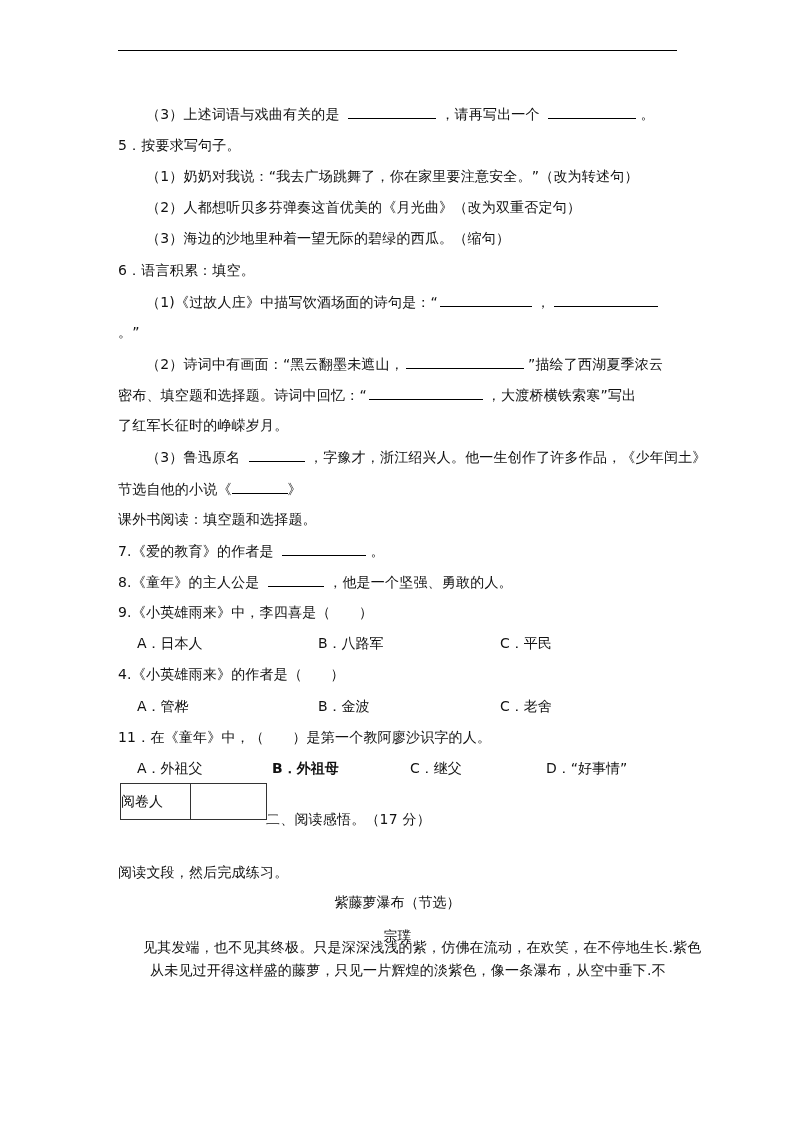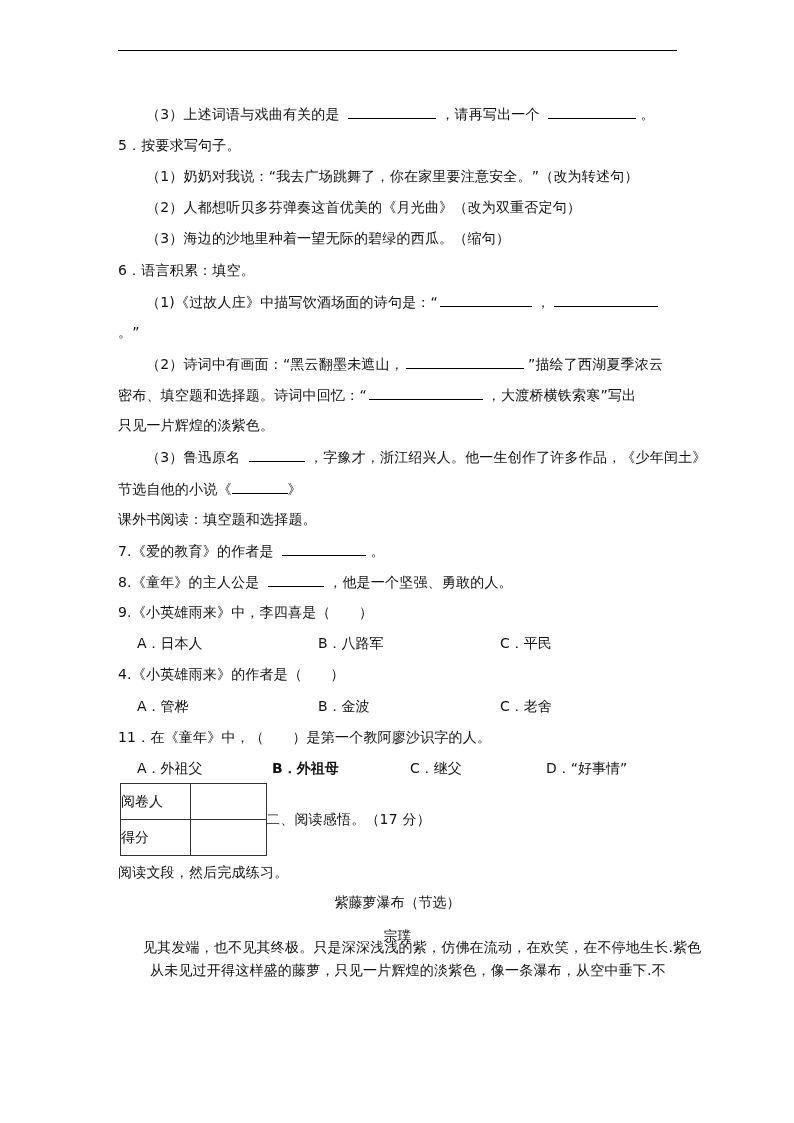--- a/index.html
+++ b/index.html
@@ -36,21 +36,21 @@
   <span>（1)《过故人庄》中描写饮酒场面的诗句是：“</span><span class="blank" style="width:92px; margin-left:2px;"></span><span>，</span><span class="blank" style="width:104px;"></span>
 </div>
 <div class="line" style="left:118px; top:323px;">。”</div>
 
 <div class="line" style="left:146px; top:354px;">
   <span>（2）诗词中有画面：“黑云翻墨未遮山，</span><span class="blank" style="width:118px; margin-left:2px;"></span><span>”描绘了西湖夏季浓云</span>
 </div>
 <div class="line" style="left:118px; top:385px;">
   <span>密布、填空题和选择题。诗词中回忆：“</span><span class="blank" style="width:114px; margin-left:2px;"></span><span>，大渡桥横铁索寒”写出</span>
 </div>
-<div class="line" style="left:118px; top:416px;">只见一片辉煌的淡紫色。</div>
+<div class="line" style="left:118px; top:416px;">了红军长征时的峥嵘岁月。</div>
 
 <div class="line" style="left:146px; top:447px;">
   <span>（3）鲁迅原名</span>
   <span class="blank" style="width:56px;"></span><span>，字豫才，浙江绍兴人。他一生创作了许多作品，《少年闰土》</span>
 </div>
 <div class="line" style="left:118px; top:479px;">
   <span>节选自他的小说《</span><span class="blank" style="width:56px; margin:0;"></span><span>》</span>
 </div>
 
 <div class="line" style="left:118px; top:510px;">课外书阅读：填空题和选择题。</div>
@@ -80,24 +80,20 @@
 <div class="opt" style="left:272px; top:759px;font-weight:bold;">B．外祖母</div>
 <div class="opt" style="left:410px; top:759px;">C．继父</div>
 <div class="opt" style="left:546px; top:759px;">D．“好事情”</div>
 
 <table class="score">
   <tbody>
       <tr>
     <td class="lbl">阅卷人</td>
     <td class="val"></td>
   </tr>
-  <tr>
-    <td class="lbl">得分</td>
-    <td class="val"></td>
-  </tr>
 </tbody>
   </table>
 <div class="line" style="left:266px; top:810px;">二、阅读感悟。（17 分）</div>
 
 <div class="line" style="left:118px; top:863px;">阅读文段，然后完成练习。</div>
 
 <div class="center" style="top:893px;">紫藤萝瀑布（节选）</div>
 <div class="center" style="top:927px;">宗璞</div>
 
 <div class="line" style="left:150px; top:961px;">从未见过开得这样盛的藤萝，只见一片辉煌的淡紫色，像一条瀑布，从空中垂下.不</div>

